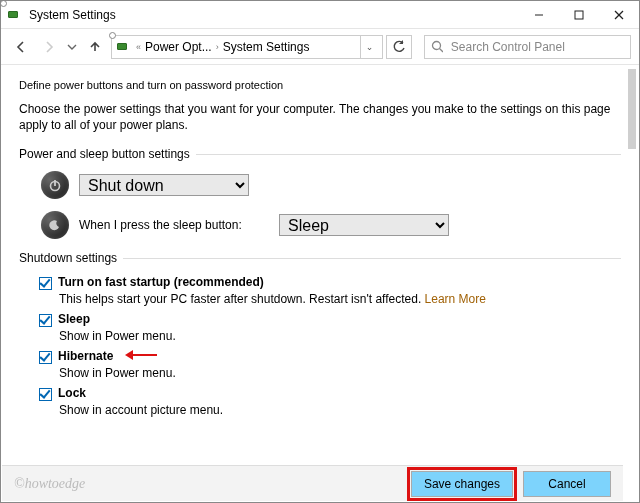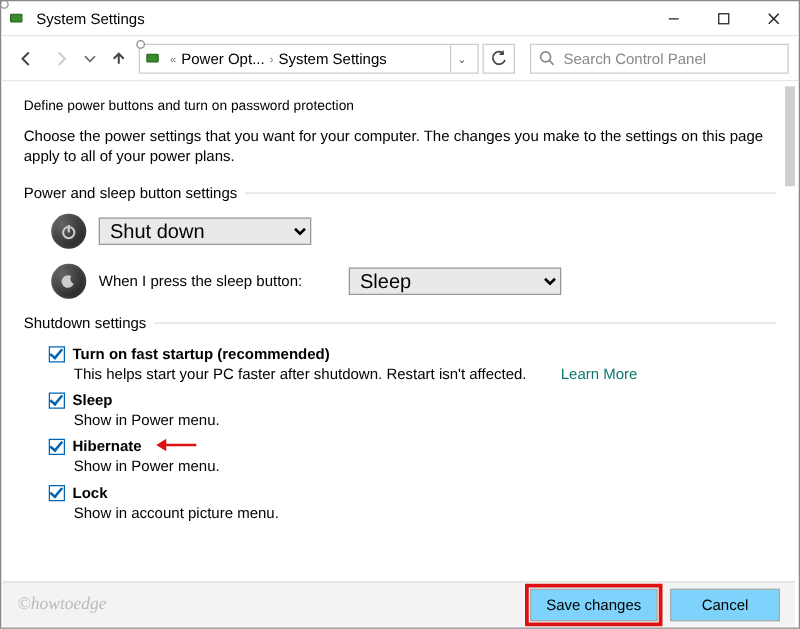--- a/index.html
+++ b/index.html
@@ -117,44 +117,44 @@
     box-shadow: inset 0 0 4px rgba(255,255,255,.2);
   }
   .setting-label { width: 190px; }
   select.dd {
     width: 170px; height: 22px;
     font-size: 16px;
     border: 1px solid #999;
     background: #e9e9e9;
     padding-left: 4px;
   }
-  .chk-row { margin: 4px 0 2px 20px; display: flex; align-items: center; gap: 6px; }
+  .chk-row { margin: 4px 0 2px 20px; display: flex; align-items: flex-start; gap: 6px; }
   .chk { width: 13px; height: 13px; border: 1px solid #0066b3; position: relative; margin-top: 2px; flex-shrink: 0; }
   .chk::after {
     content: ""; position: absolute; left: 2px; top: -1px;
     width: 4px; height: 8px; border: solid #0066b3; border-width: 0 2px 2px 0;
     transform: rotate(40deg);
   }
   .chk-label b { font-weight: 600; }
   .chk-sub { margin: 0 0 6px 40px; font-size: 12px; }
-  a.link { color: #0f766e; text-decoration: none; margin-left: 24px; }
+  a.link { color: #a16207; text-decoration: none; }
   .arrow-annot {
     display: inline-block; position: relative; width: 32px; height: 10px;
     margin-left: 8px;
   }
   .arrow-annot .shaft { position: absolute; top: 4px; left: 6px; right: 0; height: 2px; background: #d11; }
   .arrow-annot .head {
     position: absolute; left: 0; top: 0;
     border-right: 8px solid #d11;
     border-top: 5px solid transparent;
     border-bottom: 5px solid transparent;
   }
   
   .footer {
-    position: absolute; left: 1px; right: 3px; bottom: 1px; height: 36px;
+    position: absolute; left: 1px; right: 16px; bottom: 1px; height: 36px;
     border-top: 1px solid #ddd;
     background: #f3f3f3;
     display: flex; align-items: center;
     padding: 0 12px;
     gap: 10px;
   }
   .watermark {
     color: #bbb; font-size: 14px; font-style: italic;
     font-family: Georgia, serif;
   }

